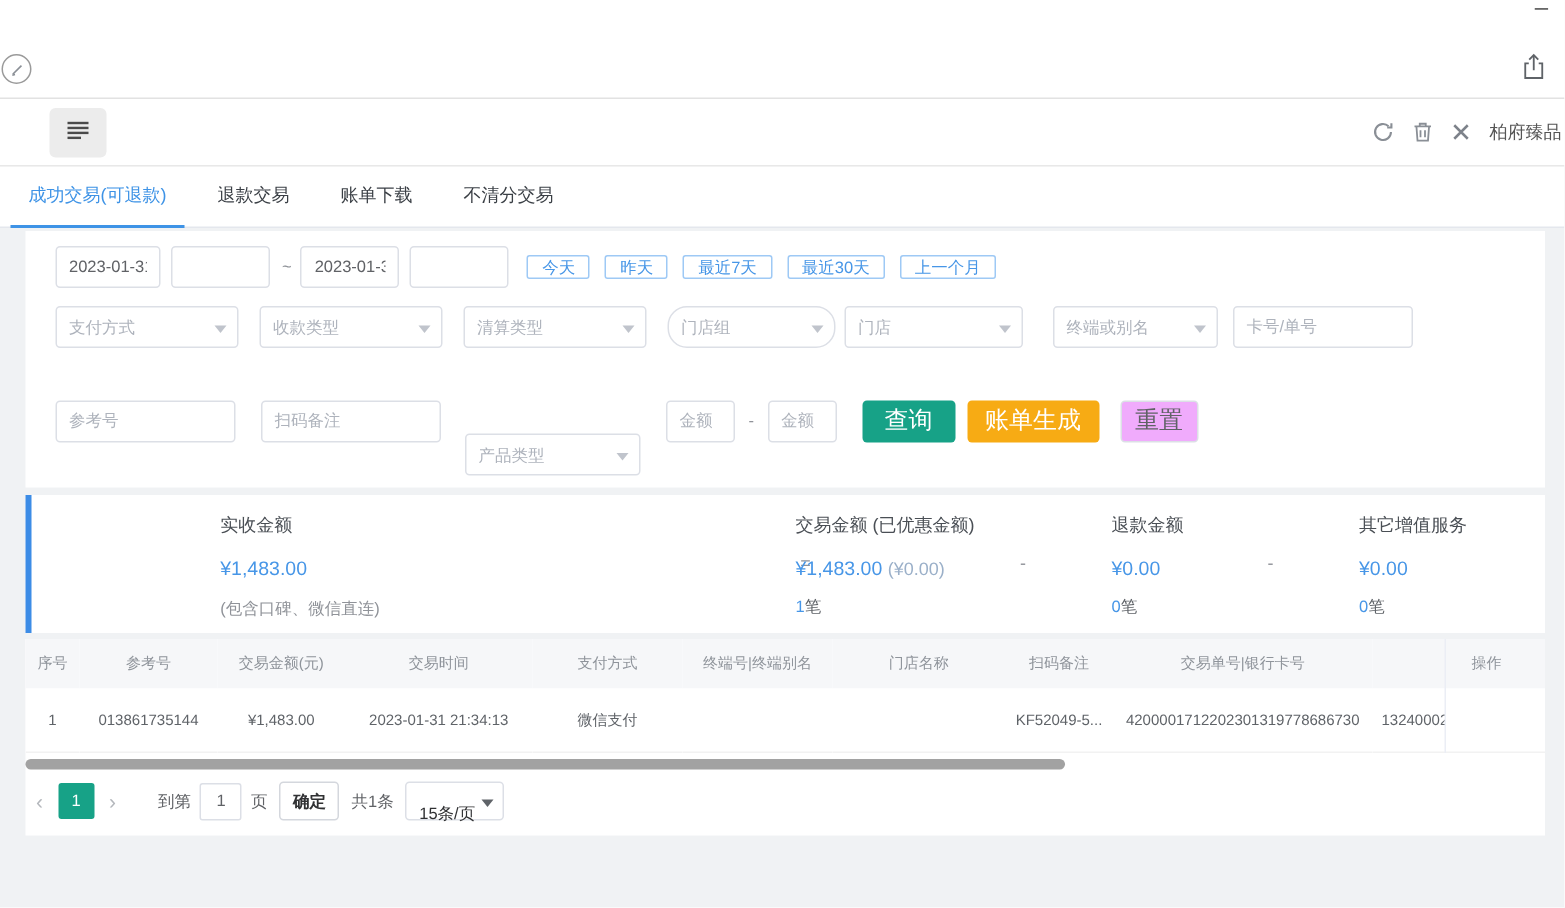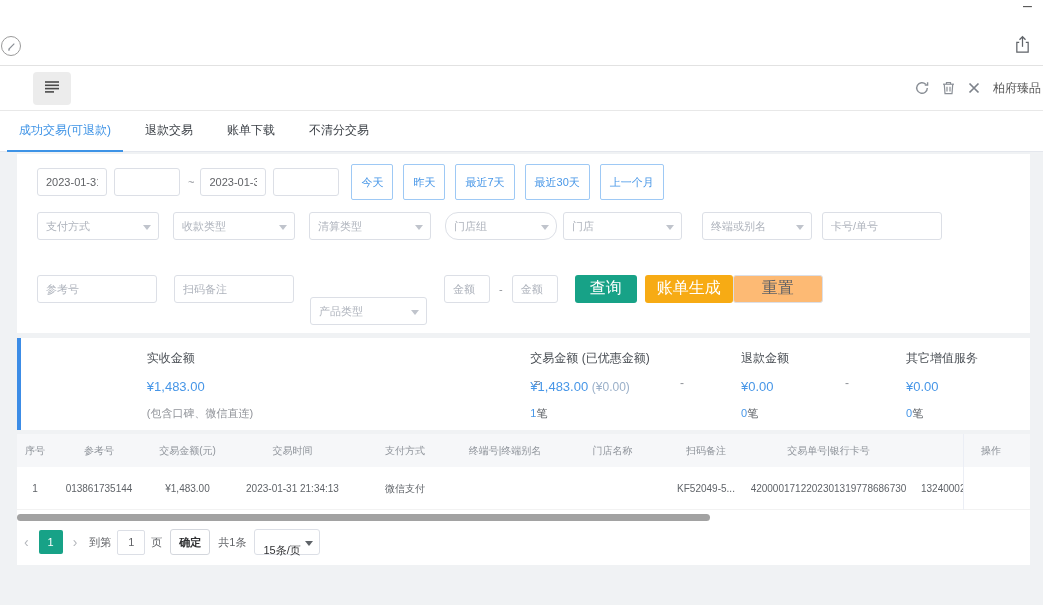--- a/index.html
+++ b/index.html
@@ -33,39 +33,39 @@
   
   .filter-card { margin-top:2px; padding:10px 0 8px 20px; }
   .frow { display:flex; align-items:center; margin-bottom:12px; }
   .frow:last-child { margin-bottom:0; }
   .inp { height:28px; border:1px solid #dcdfe6; border-radius:3px; padding:0 8px; font-size:11px; color:#606266; outline:none; background:#fff; }
   .inp::placeholder { color:#aeb3bc; }
   .w-d1 { width:70px; margin-right:7px; }
   .w-t { width:66px; }
   .tilde { margin:0 6px 0 8px; color:#909399; font-size:11px; }
   .w-d2 { width:66px; margin-right:7px; }
-  .qbtn { height:36px; border:1px solid #9ec9f5; background:#fff; color:#4796e7; border-radius:2px;
+  .qbtn { height:16px; border:1px solid #9ec9f5; background:#fff; color:#4796e7; border-radius:2px;
     font-size:11px; padding:0 9px; margin-left:10px; cursor:pointer; white-space:nowrap; }
   .qbtn.first { margin-left:12px; }
   .sel { position:relative; height:28px; border:1px solid #dcdfe6; border-radius:3px; background:#fff;
     display:flex; align-items:center; padding:0 20px 0 8px; font-size:11px; color:#aeb3bc; cursor:pointer; white-space:nowrap; }
   .caret { position:absolute; right:7px; top:12px; width:0; height:0;
     border:4px solid transparent; border-top:5px solid #c0c4cc; }
   .s1 { width:122px; margin-right:14px; } .s2 { width:122px; margin-right:14px; }
   .s3 { width:122px; margin-right:14px; } .s4 { width:112px; margin-right:6px;border-radius:13px; }
   .s5 { width:119px; margin-right:20px; } .s6 { width:110px; margin-right:10px; }
   .w-card { width:120px; }
   .w-ref { width:120px; margin-right:17px; } .w-scan { width:120px; margin-right:16px; }
   .s7 { width:117px; margin-right:17px;margin-top:45px; }
   .w-amt { width:46px; }
   .amt-dash { margin:0 9px; color:#909399; font-size:11px; }
   .btn { height:28px; border:none; border-radius:3px; font-size:16px; cursor:pointer; white-space:nowrap; }
   .btn-search { background:#17a287; color:#fff; padding:0 15px; margin-left:17px; }
   .btn-bill { background:#f7ab14; color:#fff; padding:0 12px; margin-left:8px; }
-  .btn-reset { background:#fdba74; border:1px solid #dcdfe6; color:#606266; padding:0 28px; margin-left:0; }
+  .btn-reset { background:#f0abfc; border:1px solid #dcdfe6; color:#606266; padding:0 9px; margin-left:14px; }
 
   
   .summary-card { margin-top:5px; position:relative; height:92px; border-left:4px solid #3c8ce6; }
   .sum-col { position:absolute; top:0; transform:translateX(-50%); text-align:left; white-space:nowrap; }
   .sum-label { margin-top:12px; font-size:12px; color:#4a4f55; }
   .sum-amount { margin-top:12px; font-size:13px; color:#4796e7; }
   .sum-discount { color:#9bb0c9; font-size:12px; }
   .sum-note { margin-top:12px; font-size:11px; color:#909399; }
   .sum-count-num { margin-top:13px; font-size:11px; color:#4796e7; display:inline-block; }
   .sum-count-unit { font-size:11px; color:#5f6368; }
@@ -86,21 +86,21 @@
   .action-row { height:43px; background:#fff; border-bottom:1px solid #f2f2f2; }
 
   .hscroll { position:relative; height:10px; margin-top:3px; }
   .thumb { position:absolute; left:0; top:1px; width:693px; height:7px; background:#a2a2a2; border-radius:4px; cursor:pointer; }
 
   
   .pagination { display:flex; align-items:center; height:38px; padding-left:3px; font-size:11px; color:#606266; }
   .pg-arrow { color:#b4b7bc; font-size:14px; padding:0 4px; cursor:pointer; }
   .pg-current { width:24px; height:24px; line-height:24px; text-align:center; background:#17a287; color:#fff;
     border-radius:2px; margin:0 6px; font-size:11px; cursor:pointer; }
-  .pg-goto { margin-left:8px; }
+  .pg-goto { margin-left:24px; }
   .pg-input { width:28px; height:25px; border:1px solid #dcdfe6; border-radius:2px; text-align:center;
     margin:0 6px; font-size:11px; color:#606266; outline:none; }
   .pg-confirm { height:26px; border:1px solid #d4d7dd; background:#fff; border-radius:3px; padding:0 8px;
     font-weight:bold; color:#303133; font-size:11px; margin:0 8px; cursor:pointer; }
   .pg-total { margin-right:8px; }
   .pg-size { position:relative; height:26px; border:1px solid #dcdfe6; border-radius:3px; background:#fff;
     display:flex; align-items:center; padding:16px 18px 0 8px; font-size:11px; color:#303133; cursor:pointer; }
   .pg-size .caret2 { position:absolute; right:6px; top:11px; width:0; height:0;
     border:4px solid transparent; border-top:5px solid #5f6368; }
 </style>

